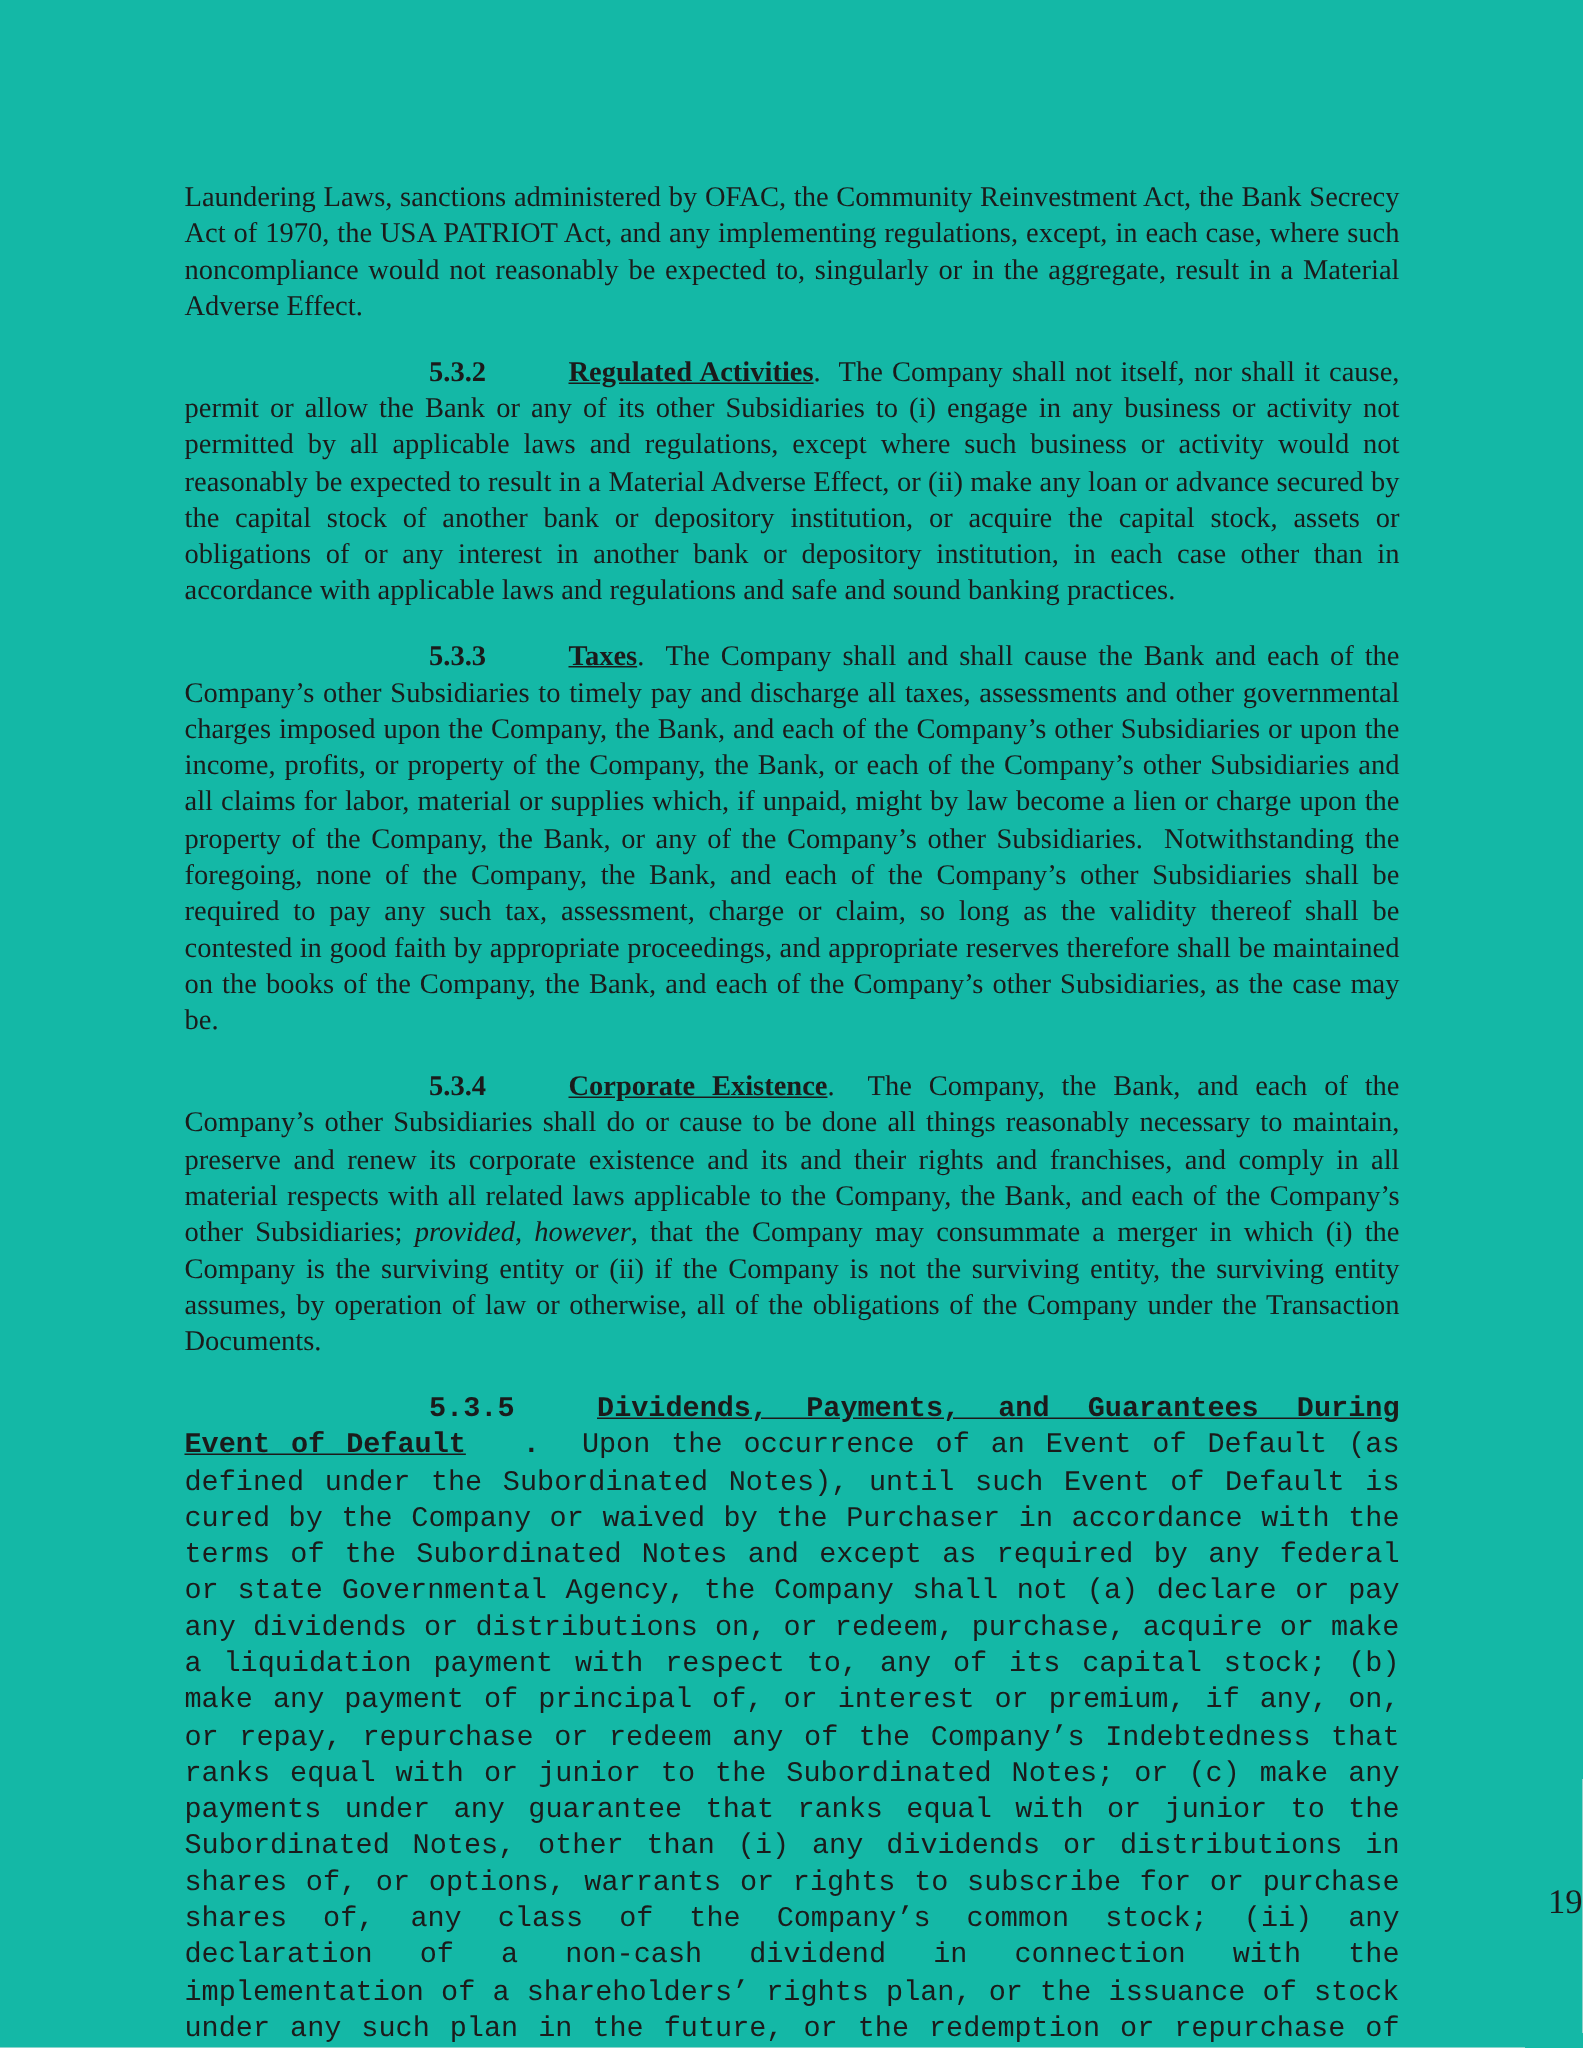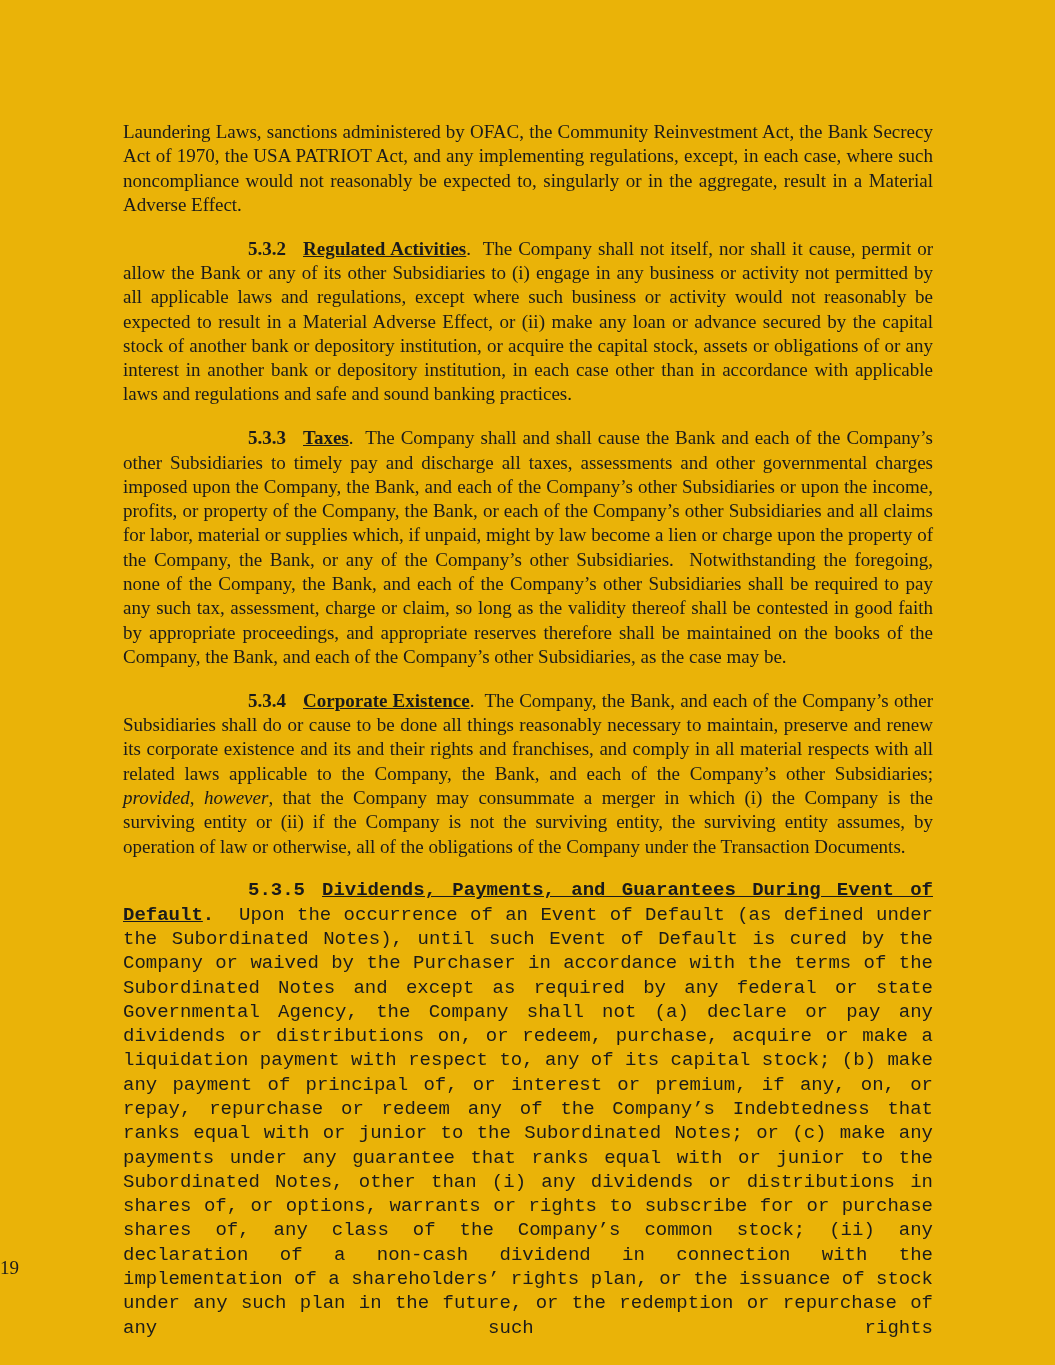--- a/index.html
+++ b/index.html
@@ -5,21 +5,21 @@
   html, body {
     margin: 0;
     padding: 0;
     background: #e8e8e8;
   }
   .page {
     position: relative;
     width: 1055px;
     height: 1365px;
     margin: 0 auto;
-    background: #eab308;
+    background: #14b8a6;
     color: #1b1b1b;
     font-family: "Liberation Serif", "DejaVu Serif", serif;
     overflow: hidden;
   }
   .doc {
     position: absolute;
     left: 123px;
     top: 120px;
     width: 810px;
     font-size: 19px;
@@ -29,31 +29,31 @@
   .doc p {
     margin: 0 0 19.5px 0;
   }
   .doc p.indent {
     text-indent: 125px;
   }
   .doc p.jl {
     text-align-last: justify;
     font-family: Liberation Mono, monospace;
   }
-  .b { font-weight: 700; }
+  .b { font-weight: 700; margin-left: 38px; }
   .u { text-decoration: underline; }
   .i { font-style: italic; }
   .tab { display: inline-block; width: 17px; }
   .pagenum {
     position: absolute;
     top: 1256px;
     left: 0;
     width: 100%;
-    text-align: left;
-    font-size: 19px;
+    text-align: right;
+    font-size: 23px;
     line-height: 24.3px;
   }
 </style>
 </head>
 <body>
 
 <div class="page">
   <main class="doc" id="doc">
       <p class=""><span class="">Laundering Laws, sanctions administered by OFAC, the Community Reinvestment Act, the Bank Secrecy Act of 1970, the USA PATRIOT Act, and any implementing regulations, except, in each case, where such noncompliance would not reasonably be expected to, singularly or in the aggregate, result in a Material Adverse Effect.</span></p>
       <p class="indent"><span class="b">5.3.2</span><span class="tab"></span><span class="b u">Regulated Activities</span><span class="">.&nbsp; The Company shall not itself, nor shall it cause, permit or allow the Bank or any of its other Subsidiaries to (i) engage in any business or activity not permitted by all applicable laws and regulations, except where such business or activity would not reasonably be expected to result in a Material Adverse Effect, or (ii) make any loan or advance secured by the capital stock of another bank or depository institution, or acquire the capital stock, assets or obligations of or any interest in another bank or depository institution, in each case other than in accordance with applicable laws and regulations and safe and sound banking practices.</span></p>

